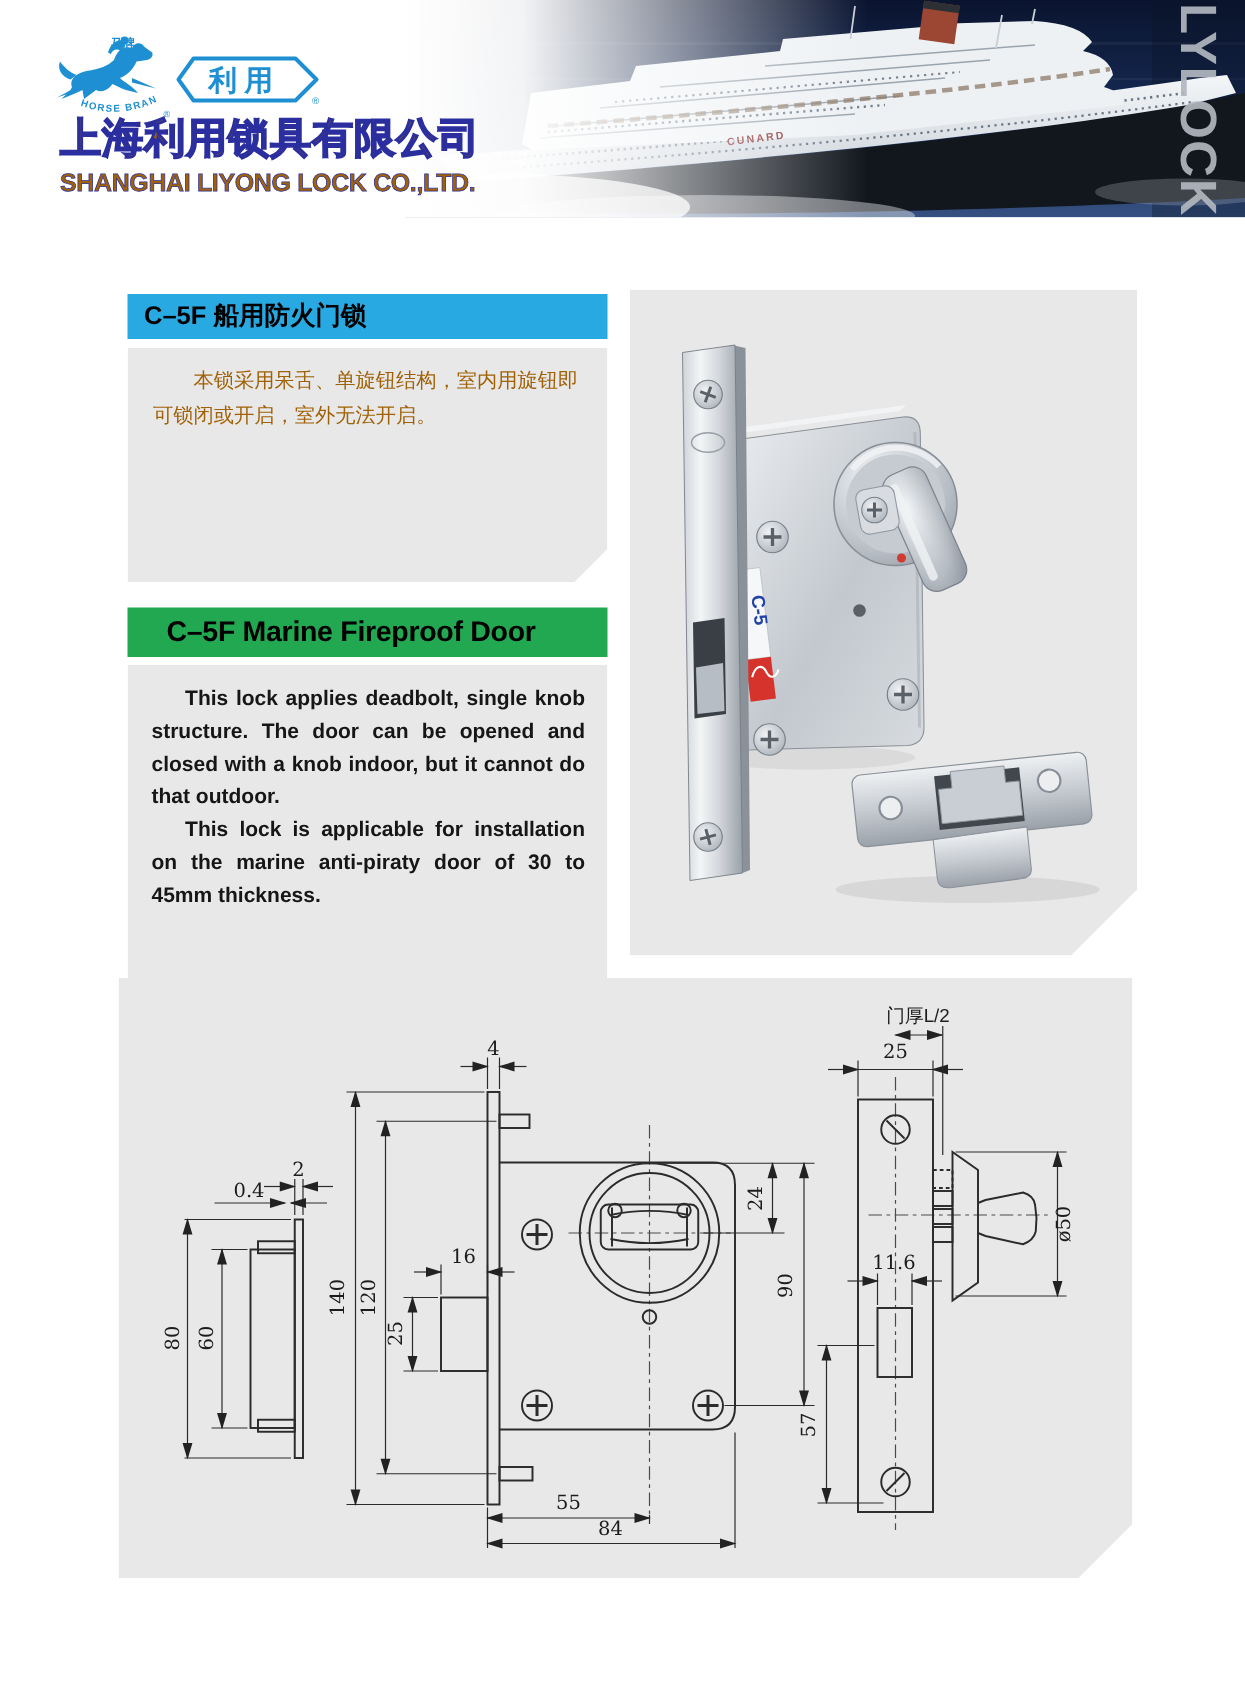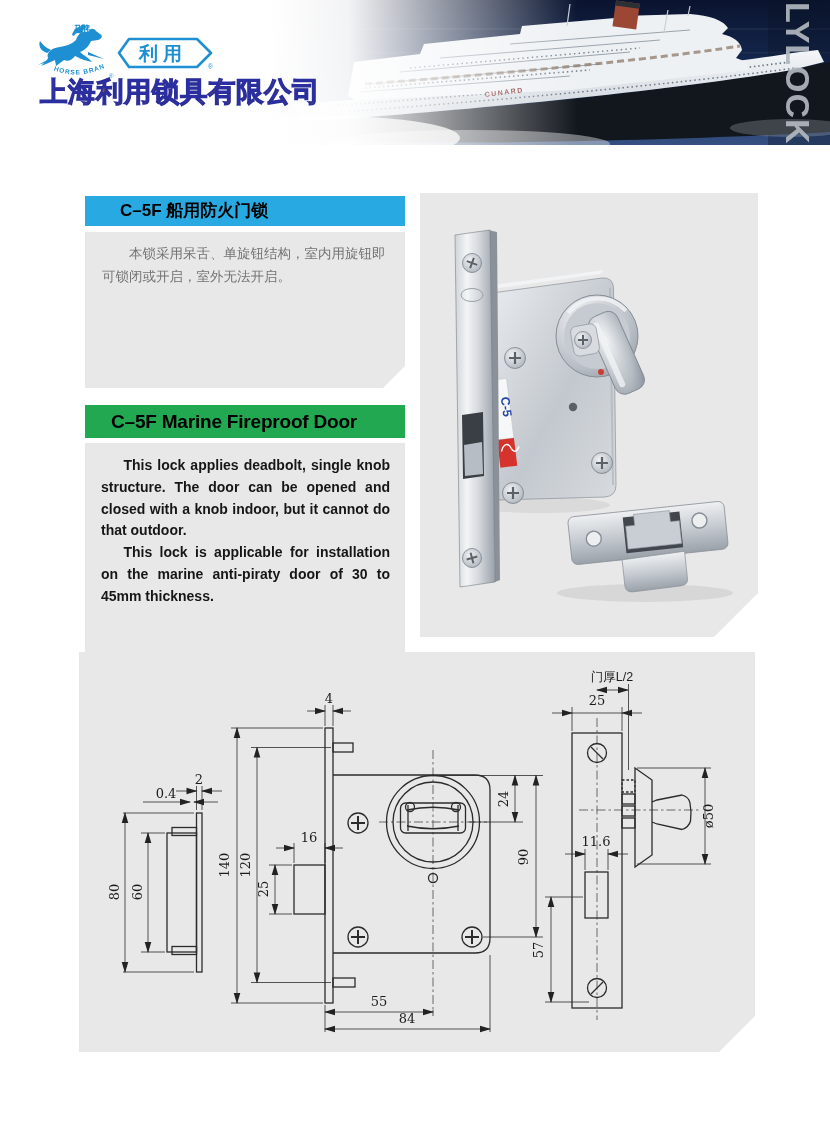--- a/index.html
+++ b/index.html
@@ -12,26 +12,26 @@
   .lylock{position:absolute;top:2px;right:6px;height:141px;writing-mode:vertical-rl;
           font-size:34px;font-weight:800;letter-spacing:1px;line-height:52px;
           color:rgba(178,183,191,.92);text-align:center;}
   .horse-logo{position:absolute;left:36px;top:22px;width:80px;height:58px;}
   .badge{position:absolute;left:116px;top:36px;width:100px;height:34px;}
   .company{position:absolute;left:40px;top:74px;width:340px;color:#a16207;}
   .company .cn{font-size:27.5px;font-weight:900;letter-spacing:.5px;-webkit-text-stroke:1px #2a2e9e;white-space:nowrap;}
   .company .en{font-size:16.6px;font-weight:700;letter-spacing:-.2px;-webkit-text-stroke:.5px #2a2e9e;margin-top:2px;white-space:nowrap;}
   
   .banner{position:absolute;left:85px;width:320px;color:#000;font-weight:700;}
-  .banner-cn{top:196px;height:30px;line-height:30px;font-size:17px;padding-left:35px;background:#29a9e1;}
+  .banner-cn{top:196px;height:30px;line-height:30px;font-size:17px;padding-left:11px;background:#29a9e1;}
   .banner-en{top:405px;height:33px;line-height:33px;font-size:19px;padding-left:26px;background:#21a851;letter-spacing:-.2px;}
   .panel{position:absolute;left:85px;width:320px;background:#e8e8e9;
          clip-path:polygon(0 0,100% 0,100% calc(100% - 22px),calc(100% - 22px) 100%,0 100%);}
   .panel p{margin:0;}
-  .panel-cn{top:232px;height:156px;padding:11px 15px 0 17px;font-size:13.5px;line-height:22.5px;color:#737373;}
+  .panel-cn{top:232px;height:156px;padding:11px 15px 0 17px;font-size:13.5px;line-height:22.5px;color:#a16207;}
   .panel-cn p{text-indent:2em;}
   .panel-en{top:443px;height:246px;padding:12px 15px 0 16px;font-size:14px;line-height:21.8px;
             font-weight:700;color:#161616;text-align:justify;}
   .panel-en p{text-indent:1.6em;}
   .photo-panel{position:absolute;left:420px;top:193px;width:338px;height:444px;background:#e8e8e9;
          clip-path:polygon(0 0,100% 0,100% calc(100% - 44px),calc(100% - 44px) 100%,0 100%);}
   .drawing-panel{position:absolute;left:79px;top:652px;width:676px;height:400px;background:#e8e8e9;
          clip-path:polygon(0 0,100% 0,100% calc(100% - 36px),calc(100% - 36px) 100%,0 100%);}
   .dw text{font-family:"DejaVu Serif","Liberation Serif",serif;font-size:13px;fill:#1c1c1c;}
   .dw .cjk{font-family:"Liberation Sans",sans-serif;font-size:12.5px;}
@@ -109,20 +109,21 @@
     </svg>
 
     <svg class="badge" viewBox="0 0 100 34">
       <polygon points="13,3 81,3 95,17 81,31 13,31 3,17" fill="none" stroke="#1d8fd2" stroke-width="2.6" stroke-linejoin="round"></polygon>
       <text x="47" y="24" font-size="19" font-weight="bold" letter-spacing="5" fill="#1d8fd2" text-anchor="middle">利用</text>
       <text x="92" y="33" font-size="6.5" fill="#1d8fd2">®</text>
     </svg>
 
     <div class="company">
       <div class="cn">上海利用锁具有限公司</div>
+      <div class="en">SHANGHAI LIYONG LOCK CO.,LTD.</div>
     </div>
   </div>
 
   <div class="banner banner-cn">C–5F 船用防火门锁</div>
   <div class="panel panel-cn">
     <p>本锁采用呆舌、单旋钮结构，室内用旋钮即可锁闭或开启，室外无法开启。</p>
   </div>
 
   <div class="banner banner-en">C–5F Marine Fireproof Door Lock</div>
   <div class="panel panel-en">

